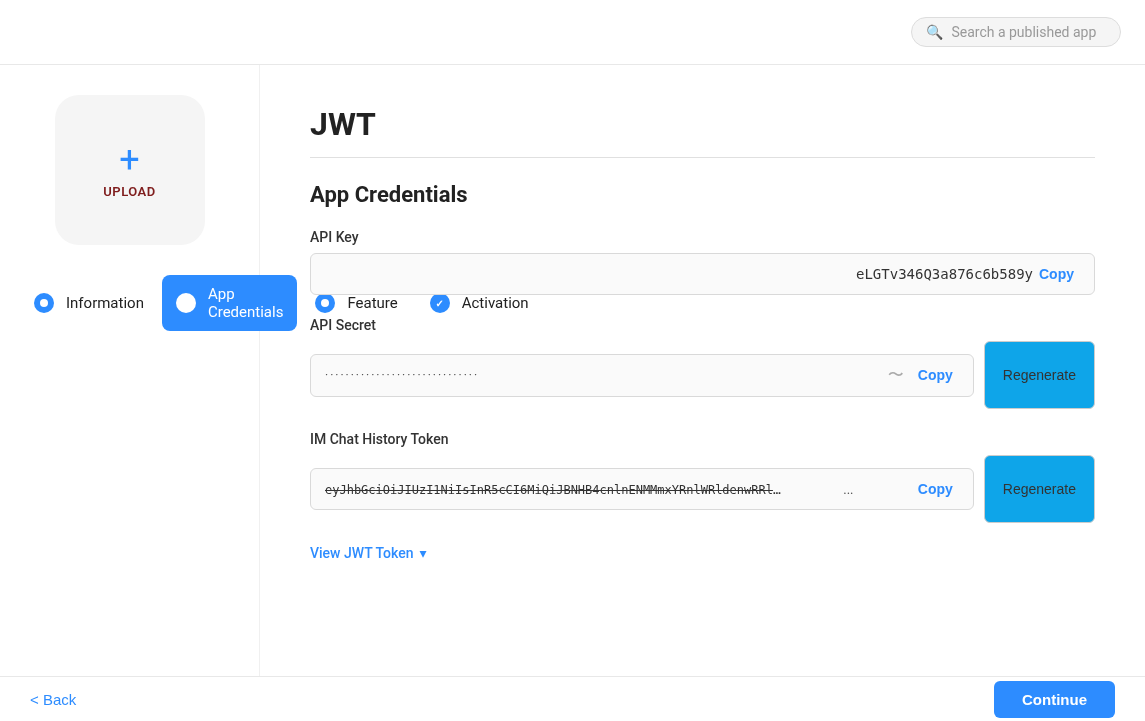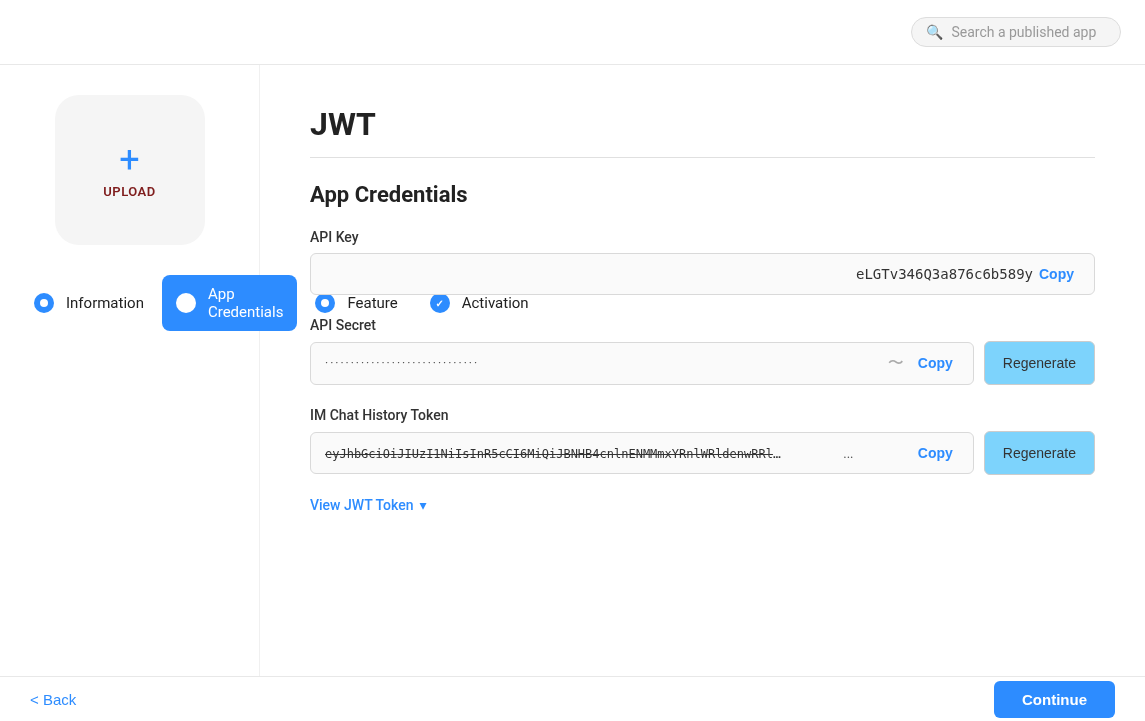--- a/index.html
+++ b/index.html
@@ -198,23 +198,23 @@
       background: none;
       border: none;
       color: #2d8cff;
       font-size: 14px;
       font-weight: 600;
       cursor: pointer;
       padding: 2px 6px;
     }
     .copy-btn-outline {
       border: 1px solid #ccc;
-      background: #7dd3fc;
+      background: #0ea5e9;
       border-radius: 6px;
-      padding: 13px 18px;
+      padding: 25px 18px;
       font-size: 14px;
       cursor: pointer;
       color: #333;
       white-space: nowrap;
     }
     .secret-row {
       flex: 1;
       border: 1px solid #d9d9d9;
       border-radius: 6px;
       padding: 10px 14px;

